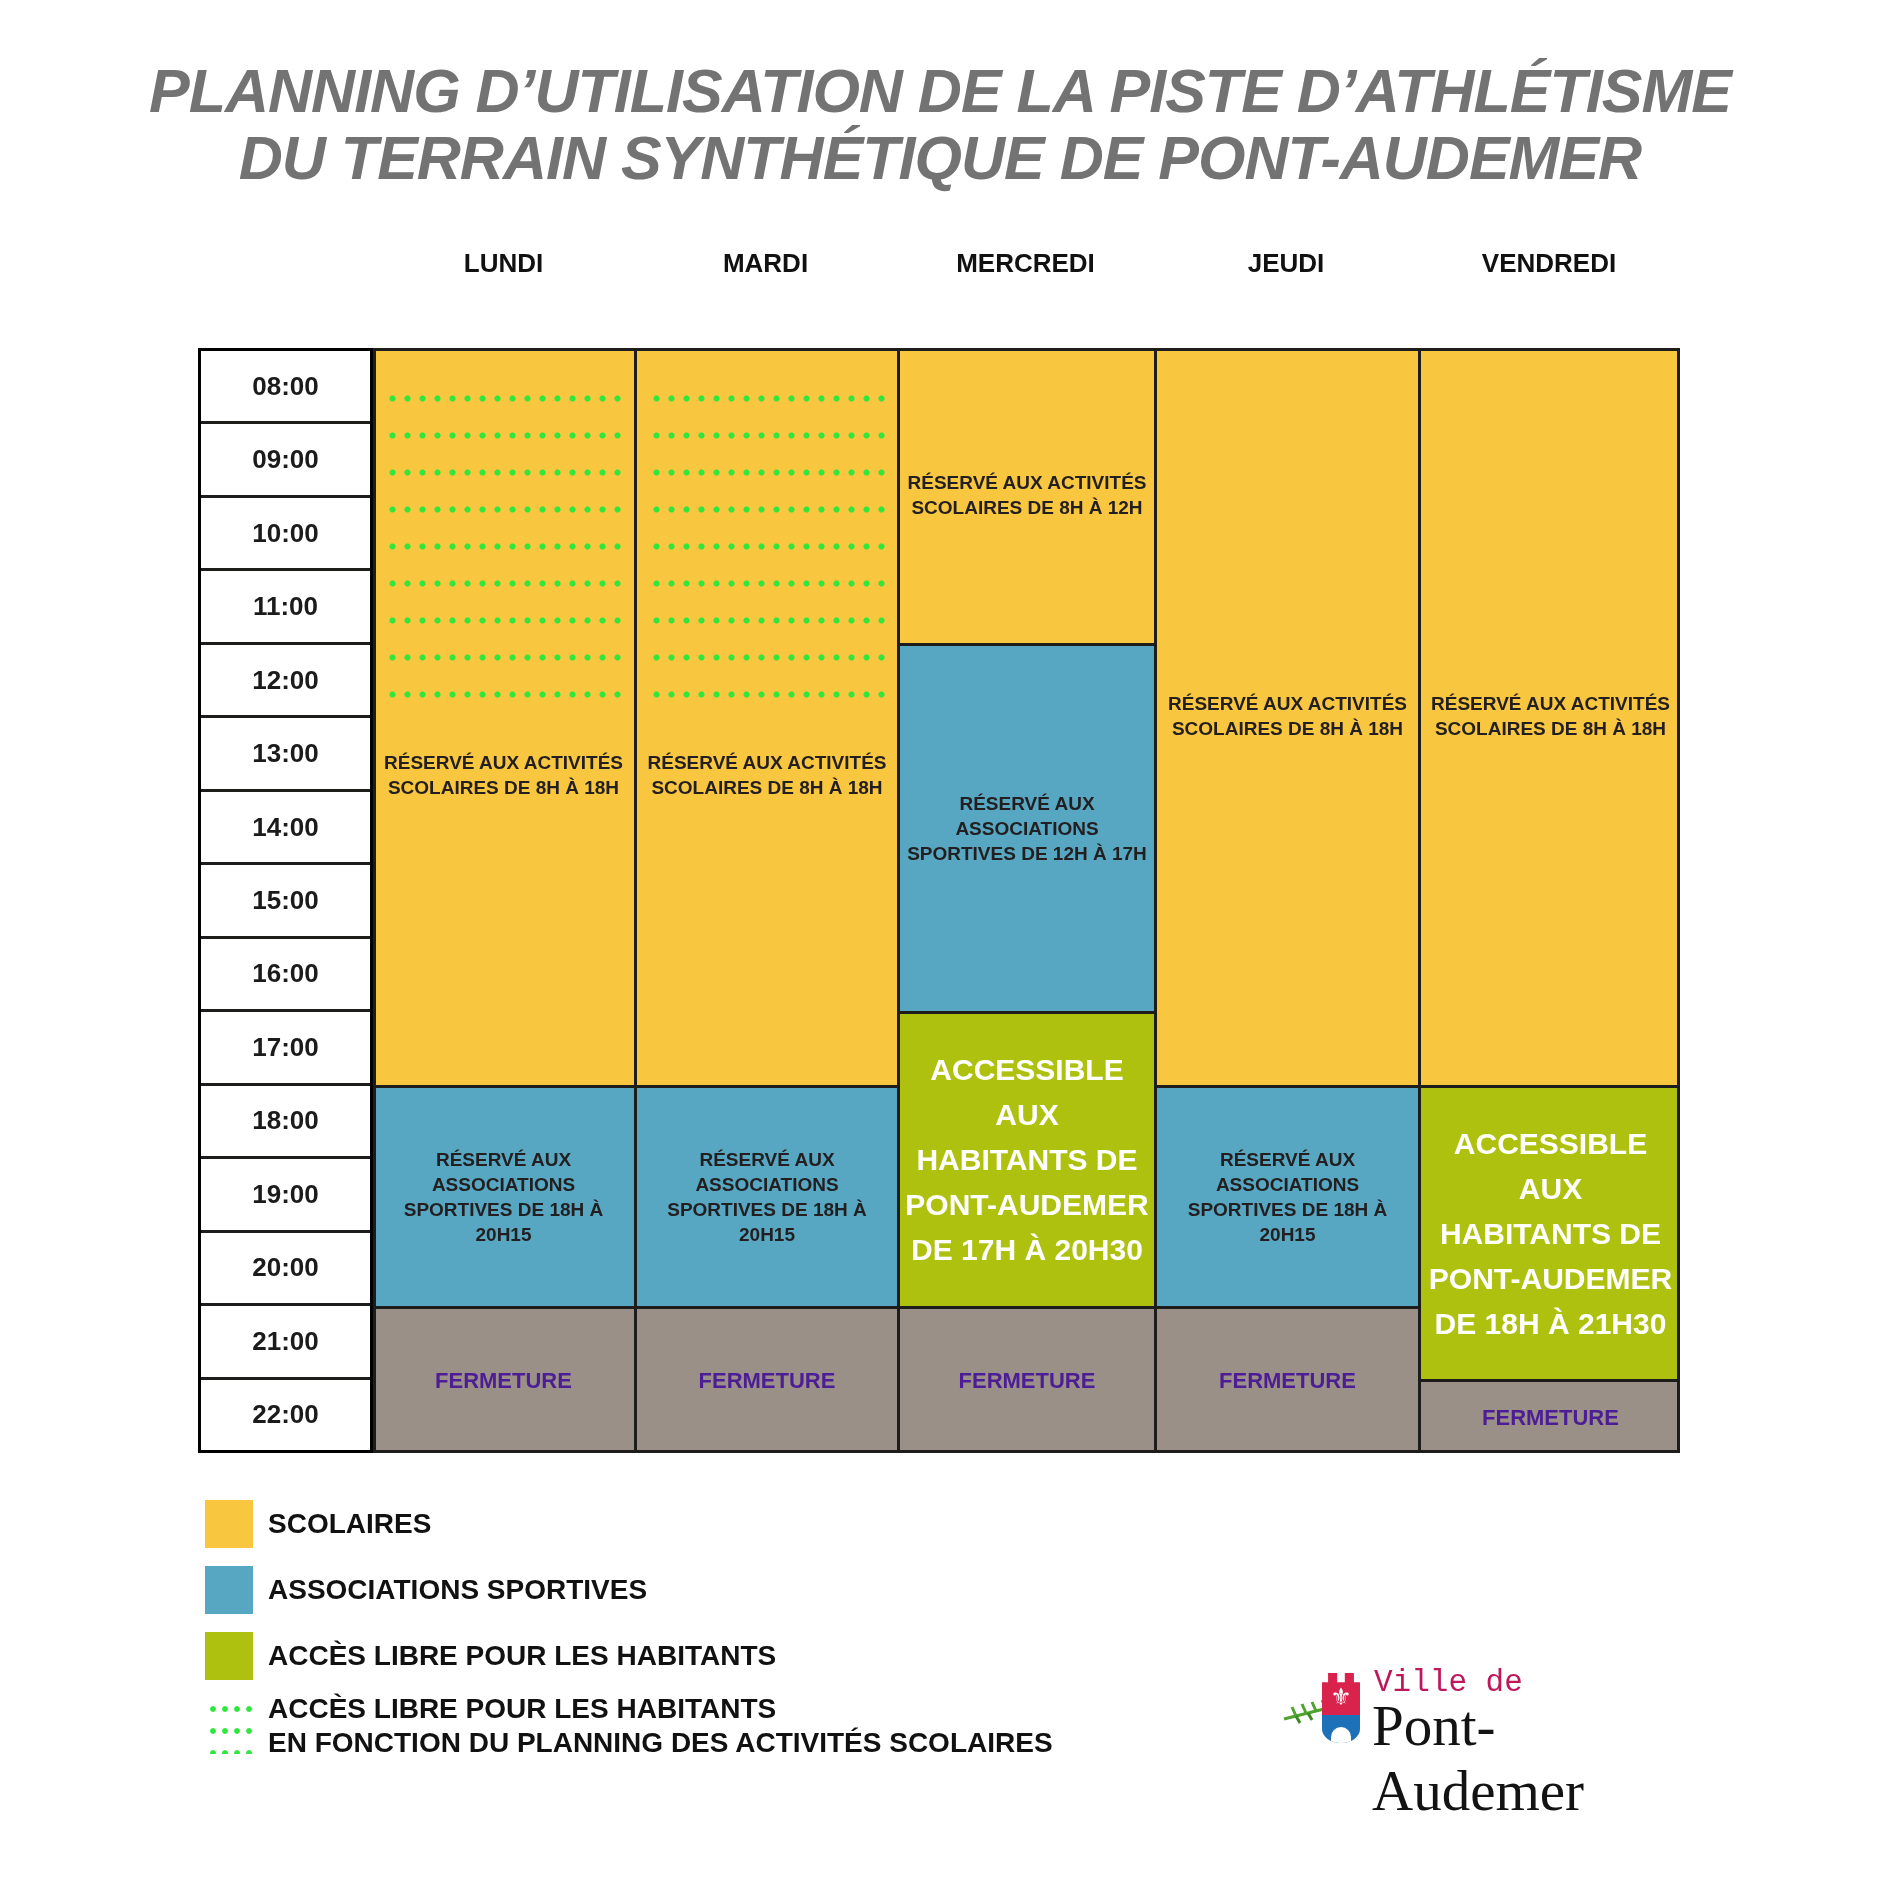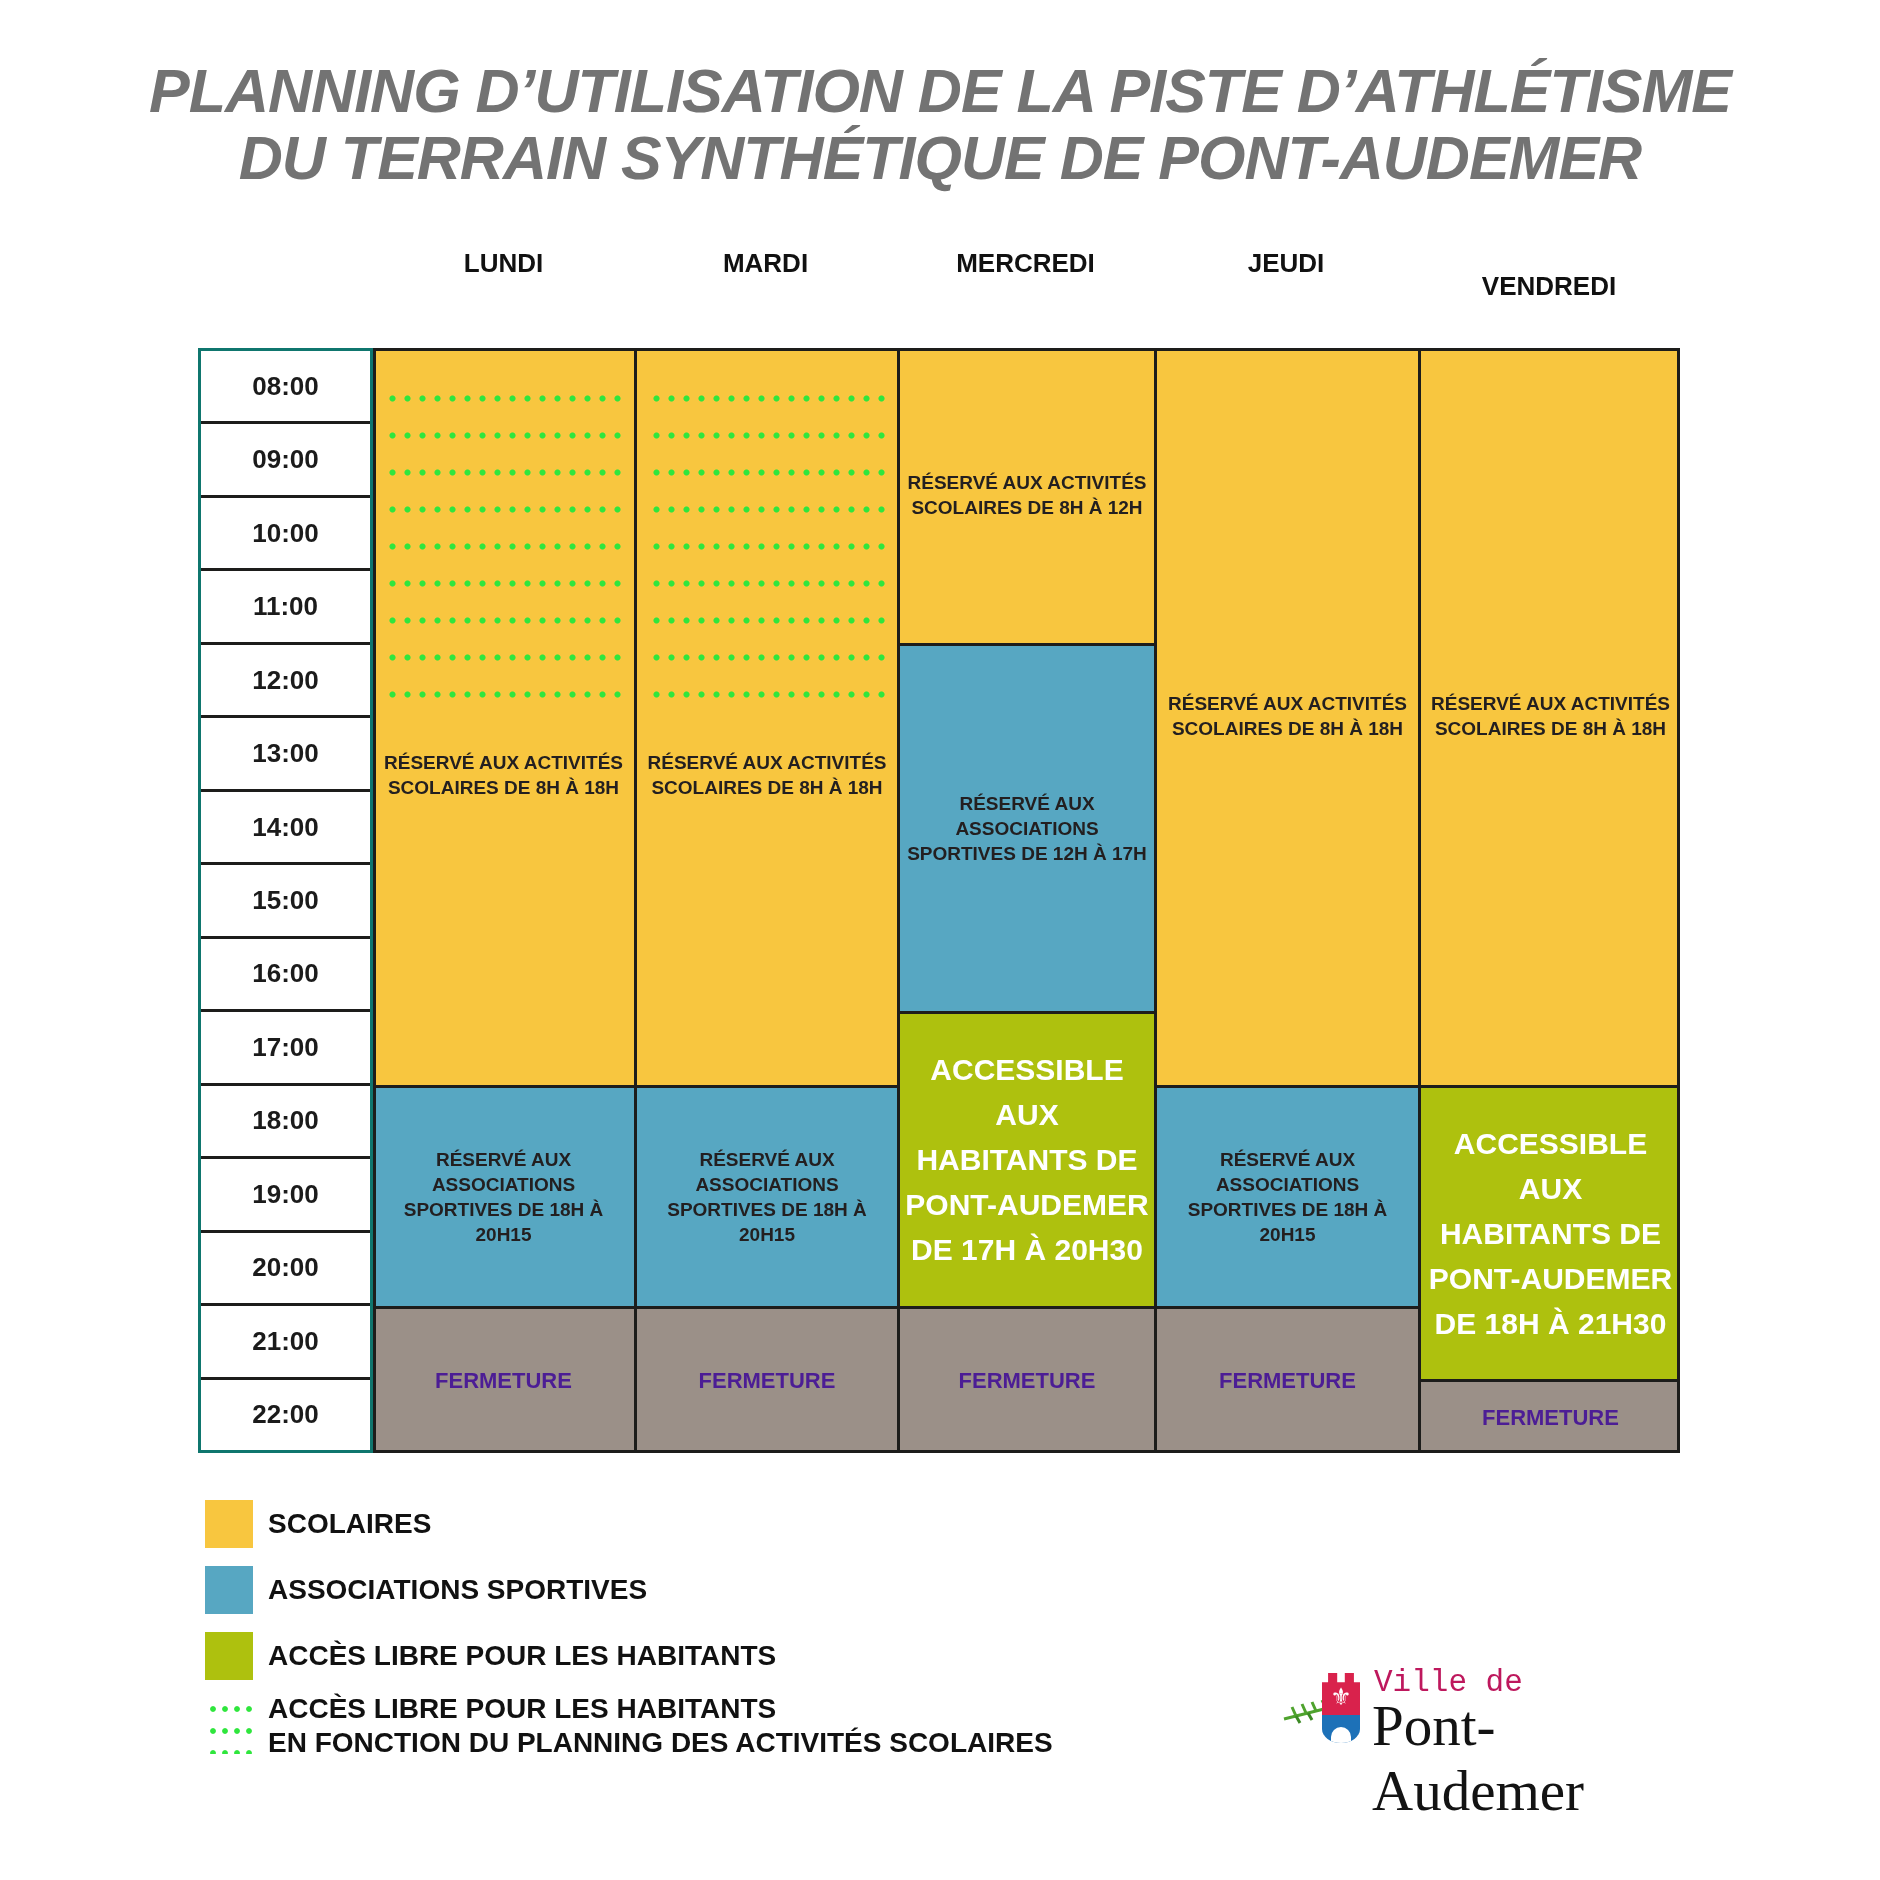--- a/index.html
+++ b/index.html
@@ -10,21 +10,21 @@
   .abs{position:absolute;}
   
   #title{left:0;top:58px;width:1880px;text-align:center;
     font-weight:bold;font-style:italic;font-size:61px;line-height:67px;
     letter-spacing:-1px;color:#737373;}
   
   .day-header{top:240px;height:46px;text-align:center;font-weight:bold;
     font-size:26px;line-height:46px;color:#111;}
   
   #timecol{left:198px;top:348px;width:175px;height:1105px;
-    border:3px solid #0f766e;box-sizing:border-box;display:flex;flex-direction:column;background:#fff;}
+    border:3px solid #000000;box-sizing:border-box;display:flex;flex-direction:column;background:#fff;}
   .time-cell{flex:1;display:flex;align-items:center;justify-content:center;
     font-weight:bold;font-size:26px;color:#1b1b1b;}
   .time-cell + .time-cell{border-top:3px solid #1D1D1B;}
   
   #grid-frame{left:373px;top:348px;width:1307px;height:1105px;
     border:3px solid #1D1D1B;box-sizing:border-box;pointer-events:none;z-index:30;}
   .day-col{top:348px;height:1105px;box-sizing:border-box;}
   .day-col.divided{border-left:3px solid #1D1D1B;}
   .block{position:absolute;left:0;right:0;box-sizing:border-box;
     display:flex;flex-direction:column;align-items:center;justify-content:center;
@@ -67,21 +67,21 @@
 <div class="abs" id="title">
   <div>PLANNING D’UTILISATION DE LA PISTE D’ATHLÉTISME</div>
   <div>DU TERRAIN SYNTHÉTIQUE DE PONT-AUDEMER</div>
 </div>
 
 <div id="schedule-root">
     <div class="abs day-header" style="left: 373px; width: 261px;">LUNDI</div>
     <div class="abs day-header" style="left: 634px; width: 263px;">MARDI</div>
     <div class="abs day-header" style="left: 897px; width: 257px;">MERCREDI</div>
     <div class="abs day-header" style="left: 1154px; width: 264px;">JEUDI</div>
-    <div class="abs day-header" style="left: 1418px; width: 262px; margin-top: 23px;">VENDREDI</div>
+    <div class="abs day-header" style="left: 1418px; width: 262px;">VENDREDI</div>
     <div class="abs" id="timecol">
       <div class="time-cell">08:00</div>
       <div class="time-cell">09:00</div>
       <div class="time-cell">10:00</div>
       <div class="time-cell">11:00</div>
       <div class="time-cell">12:00</div>
       <div class="time-cell">13:00</div>
       <div class="time-cell">14:00</div>
       <div class="time-cell">15:00</div>
       <div class="time-cell">16:00</div>

